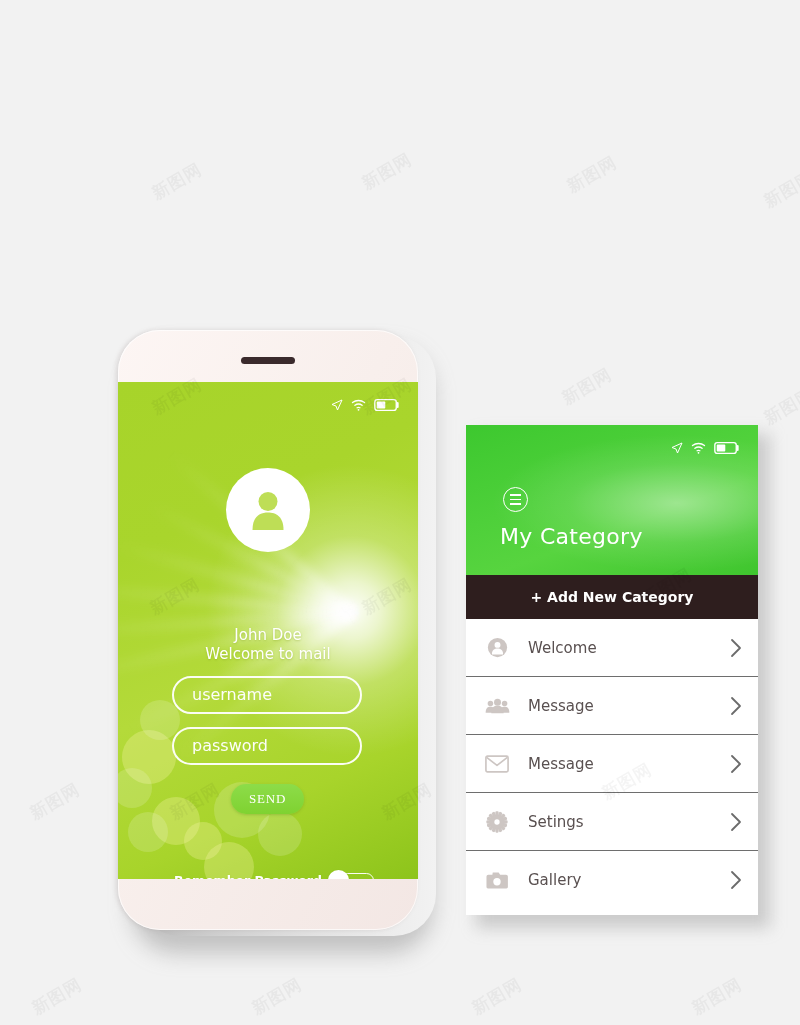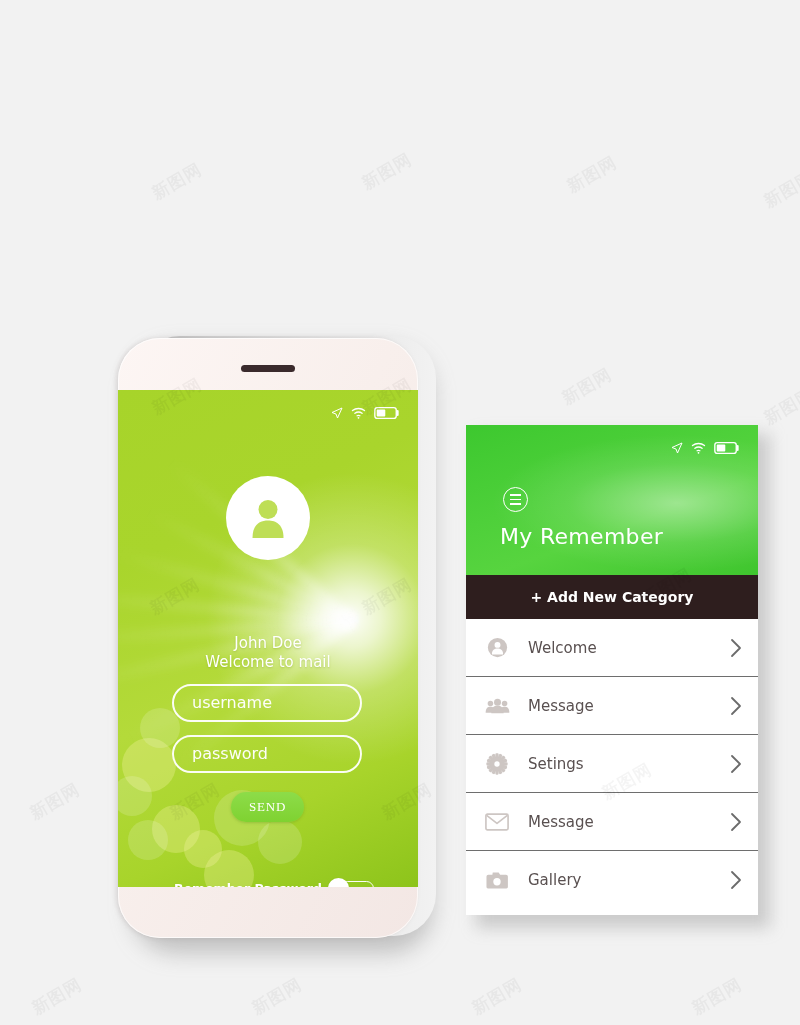--- a/index.html
+++ b/index.html
@@ -68,21 +68,20 @@
     position: absolute;
     left: 0px;
     top: 0px;
     width: 300px;
     height: 600px;
     border-radius: 42px;
     background: linear-gradient(118deg,#fdf6f4 0%,#f8efec 45%,#f3e7e4 100%);
     box-shadow: inset 0 0 0 1px rgba(255,255,255,0.7),
                 -2px 0 4px rgba(150,140,140,0.25);
     overflow: hidden;
-    margin-top: 8px;
   }
 
   #phone-earpiece {
     position: absolute;
     left: 50%;
     margin-left: -27px;
     top: 27px;
     width: 54px;
     height: 7px;
     border-radius: 4px;
@@ -484,21 +483,21 @@
           </svg>
         </span>
       </div>
 
       <div id="menu-icon-btn">
         <i></i>
         <i></i>
         <i></i>
       </div>
 
-      <div id="dash-title">My Remember</div>
+      <div id="dash-title">My Category</div>
     </div>
 
     <div id="add-category-bar">+ Add New Category</div>
 
     <div class="menu-item">
       <span class="menu-icon">
         <svg width="21" height="21" viewBox="0 0 24 24">
           <circle cx="12" cy="12" r="11" fill="#cdc6c3"></circle>
           <circle cx="12" cy="9" r="3.4" fill="#ffffff"></circle>
           <path d="M5.6 20 C5.6 14.6 8.6 13.2 12 13.2 C15.4 13.2 18.4 14.6 18.4 20 Z" fill="#ffffff"></path>
@@ -514,20 +513,35 @@
 
     <div class="menu-item">
       <span class="menu-icon">
         <svg width="25" height="18" viewBox="0 0 30 20">
           <circle cx="6.5" cy="7" r="3.3" fill="#cdc6c3"></circle>
           <path d="M0.8 18 C0.8 12.4 3.4 11 6.5 11 C9.6 11 12.2 12.4 12.2 18 Z" fill="#cdc6c3"></path>
           <circle cx="23.5" cy="7" r="3.3" fill="#cdc6c3"></circle>
           <path d="M17.8 18 C17.8 12.4 20.4 11 23.5 11 C26.6 11 29.2 12.4 29.2 18 Z" fill="#cdc6c3"></path>
           <circle cx="15" cy="5.4" r="4.2" fill="#cdc6c3"></circle>
           <path d="M7.6 18.6 C7.6 11.6 10.8 9.8 15 9.8 C19.2 9.8 22.4 11.6 22.4 18.6 Z" fill="#cdc6c3"></path>
+        </svg>
+      </span>
+      <span class="menu-label">Message</span>
+      <span class="menu-chevron">
+        <svg width="13" height="20" viewBox="0 0 13 20">
+            <path d="M2 2 L10 10 L2 18" fill="none" stroke="#6b6b6b" stroke-width="1.8" stroke-linecap="round" stroke-linejoin="round"></path>
+          </svg>
+      </span>
+    </div>
+
+    <div class="menu-item">
+      <span class="menu-icon">
+        <svg width="24" height="18" viewBox="0 0 26 19">
+          <rect x="1" y="1" width="24" height="17" rx="1.6" fill="none" stroke="#cdc6c3" stroke-width="1.8"></rect>
+          <path d="M1.8 2.4 L13 11 L24.2 2.4" fill="none" stroke="#cdc6c3" stroke-width="1.8" stroke-linejoin="round"></path>
         </svg>
       </span>
       <span class="menu-label">Message</span>
       <span class="menu-chevron">
         <svg width="13" height="20" viewBox="0 0 13 20">
             <path d="M2 2 L10 10 L2 18" fill="none" stroke="#6b6b6b" stroke-width="1.8" stroke-linecap="round" stroke-linejoin="round"></path>
           </svg>
       </span>
     </div>
 
@@ -551,35 +565,20 @@
       <span class="menu-label">Setings</span>
       <span class="menu-chevron">
         <svg width="13" height="20" viewBox="0 0 13 20">
             <path d="M2 2 L10 10 L2 18" fill="none" stroke="#6b6b6b" stroke-width="1.8" stroke-linecap="round" stroke-linejoin="round"></path>
           </svg>
       </span>
     </div>
 
     <div class="menu-item">
       <span class="menu-icon">
-        <svg width="24" height="18" viewBox="0 0 26 19">
-          <rect x="1" y="1" width="24" height="17" rx="1.6" fill="none" stroke="#cdc6c3" stroke-width="1.8"></rect>
-          <path d="M1.8 2.4 L13 11 L24.2 2.4" fill="none" stroke="#cdc6c3" stroke-width="1.8" stroke-linejoin="round"></path>
-        </svg>
-      </span>
-      <span class="menu-label">Message</span>
-      <span class="menu-chevron">
-        <svg width="13" height="20" viewBox="0 0 13 20">
-            <path d="M2 2 L10 10 L2 18" fill="none" stroke="#6b6b6b" stroke-width="1.8" stroke-linecap="round" stroke-linejoin="round"></path>
-          </svg>
-      </span>
-    </div>
-
-    <div class="menu-item">
-      <span class="menu-icon">
         <svg width="24" height="19" viewBox="0 0 26 20">
           <path d="M8.4 1.4 h6.4 l1.6 2.4 h6.4 a2 2 0 0 1 2 2 v11.2 a1.6 1.6 0 0 1 -1.6 1.6 h-20 a1.6 1.6 0 0 1 -1.6 -1.6 v-11.2 a2 2 0 0 1 2 -2 h4.4 z" fill="#cdc6c3"></path>
           <circle cx="13" cy="11.4" r="4" fill="#ffffff"></circle>
         </svg>
       </span>
       <span class="menu-label">Gallery</span>
       <span class="menu-chevron">
         <svg width="13" height="20" viewBox="0 0 13 20">
             <path d="M2 2 L10 10 L2 18" fill="none" stroke="#6b6b6b" stroke-width="1.8" stroke-linecap="round" stroke-linejoin="round"></path>
           </svg>

